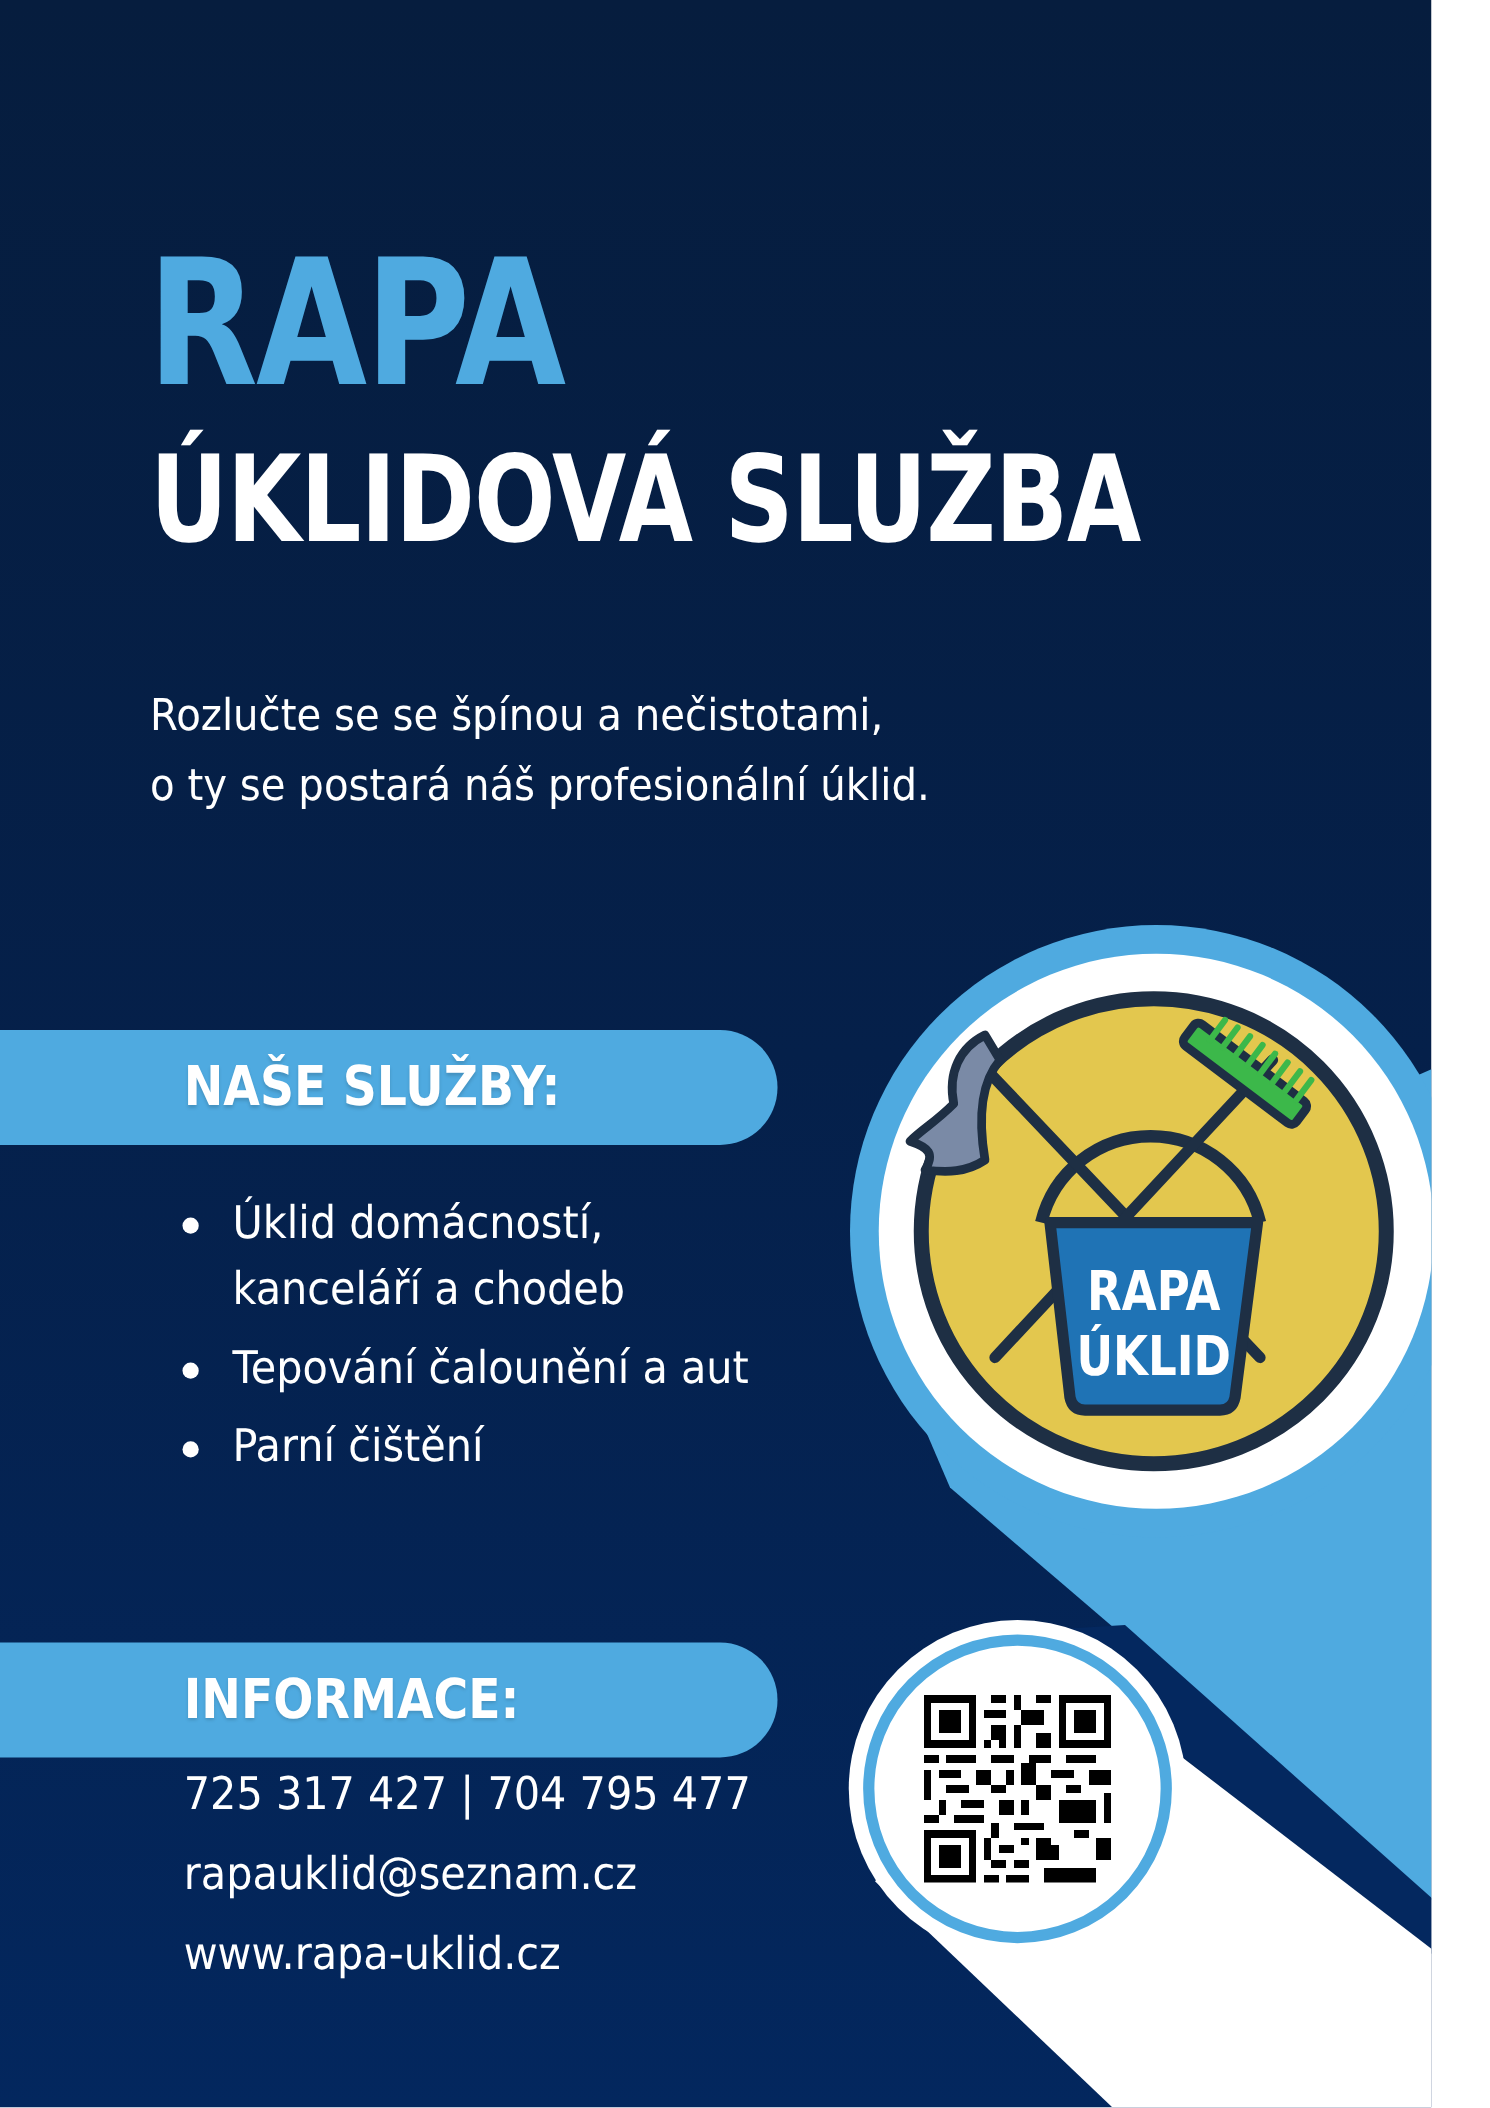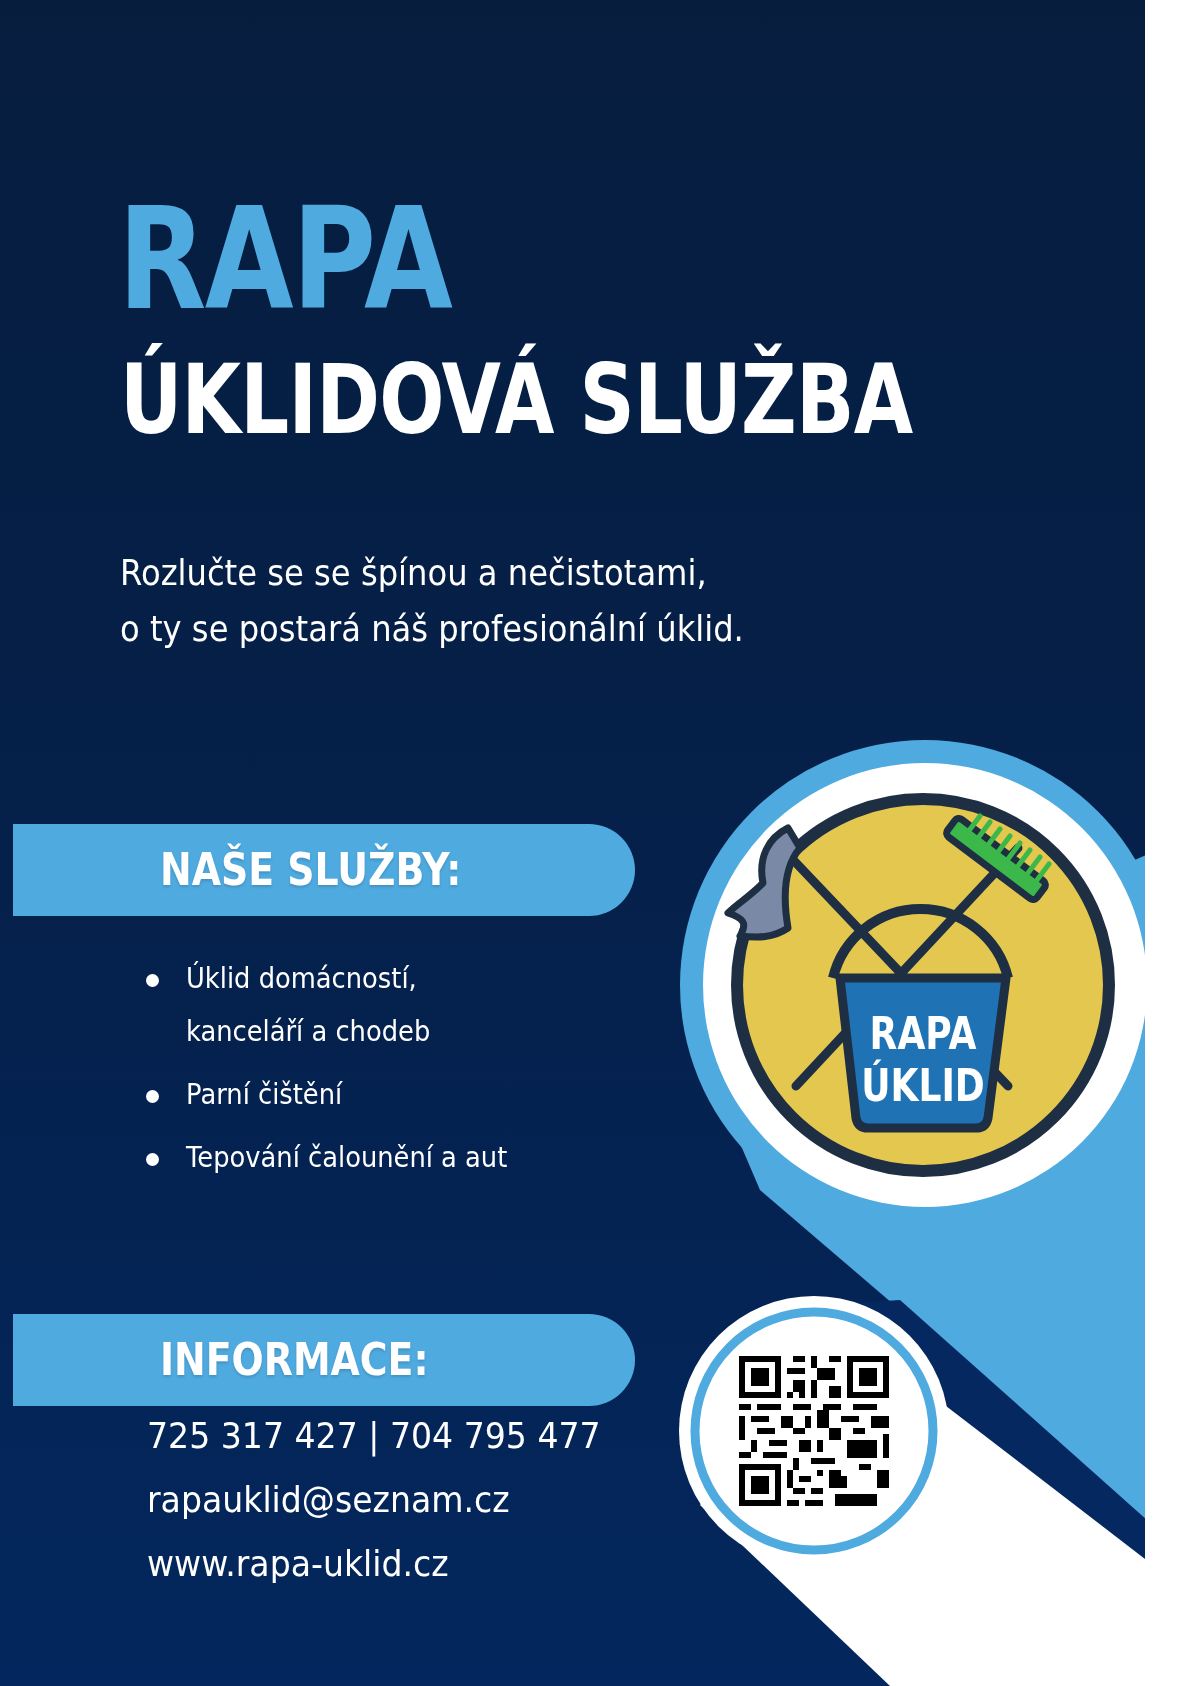--- a/index.html
+++ b/index.html
@@ -24,33 +24,32 @@
     white-space:nowrap;
   }
   .tagline {
     position:absolute; left:120px; top:545px; color:#fff;
     font-family:"DejaVu Sans", sans-serif; font-size:35px; line-height:56px;
     transform: scaleX(0.92); transform-origin:left top; white-space:nowrap;
   }
   .pill {
     position:absolute; left:0; width:622px; height:92px;
     border-radius:0 46px 46px 0;
-    margin-left:13px;
   }
   .pill-label {
     position:absolute; left:147px; top:22px;
     font-family:"DejaVu Sans", sans-serif; font-weight:bold; color:#fff;
     font-size:44px; line-height:48px; white-space:nowrap;
     transform: scaleX(0.86); transform-origin:left top;
     text-shadow: 0 2px 3px rgba(0,0,0,0.15);
   }
   .list { position:absolute; left:140px; top:952px; margin:0; padding:0; list-style:none; }
   .list li {
     position:relative; padding-left:46px; color:#fff;
-    font-family:"DejaVu Sans", sans-serif; font-size:28px; line-height:53px;
+    font-family:"DejaVu Sans", sans-serif; font-size:36px; line-height:53px;
     margin-bottom:10px; white-space:nowrap;
   }
   .list li .bullet {
     position:absolute; left:6px; top:22px; width:13px; height:13px;
     border-radius:50%; background:#fff;
   }
   .list li .txt { display:inline-block; transform: scaleX(0.92); transform-origin:left top; }
   .contact {
     position:absolute; left:147px; color:#fff;
     font-family:"DejaVu Sans", sans-serif; font-size:36px; line-height:44px;
@@ -97,25 +96,25 @@
   <ul class="list">
     <li>
       <span class="bullet"></span>
       <span class="txt">
         <span>Úklid domácností,</span><br>
         <span>kanceláří a chodeb</span>
       </span>
     </li>
     <li>
       <span class="bullet"></span>
-      <span class="txt">Parní čištění</span>
+      <span class="txt">Tepování čalounění a aut</span>
     </li>
     <li>
       <span class="bullet"></span>
-      <span class="txt">Tepování čalounění a aut</span>
+      <span class="txt">Parní čištění</span>
     </li>
   </ul>
 
   <div class="pill" style="top:1314px; background:#4faae0;">
     <div class="pill-label">INFORMACE:</div>
   </div>
   <div class="contact" style="top:1414px;">725 317 427 | 704 795 477</div>
   <a class="contact" style="top:1478px; text-decoration:none;">rapauklid@seznam.cz</a>
   <a class="contact" style="top:1542px; text-decoration:none;">www.rapa-uklid.cz</a>
 

